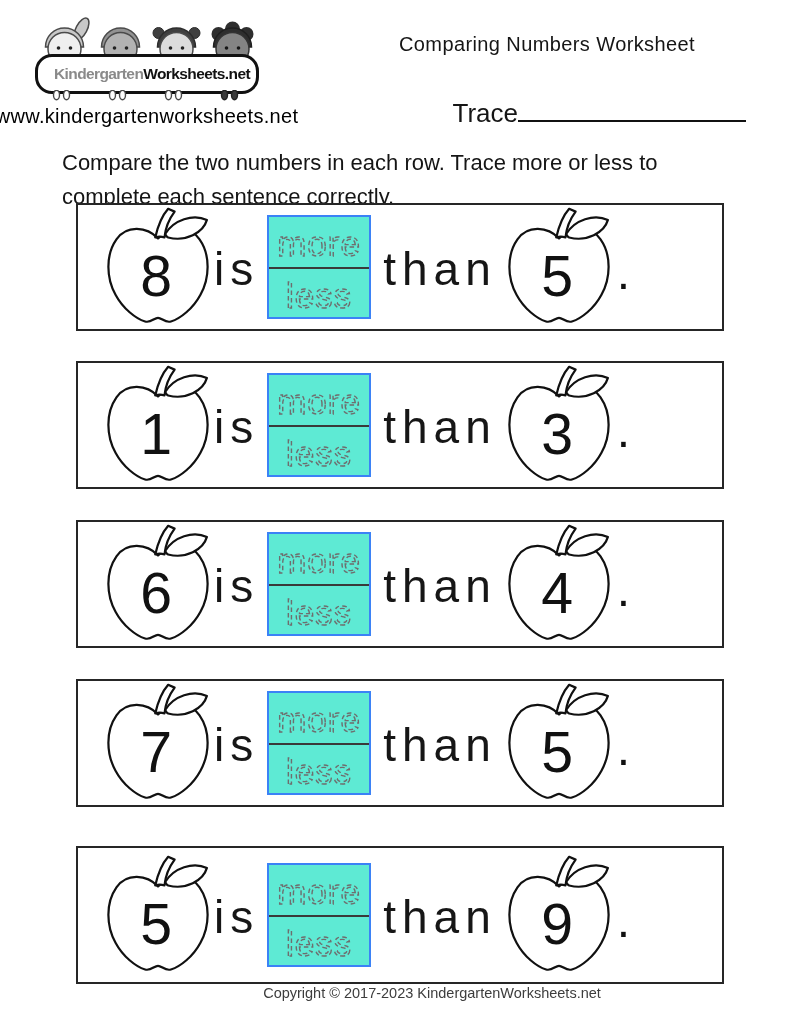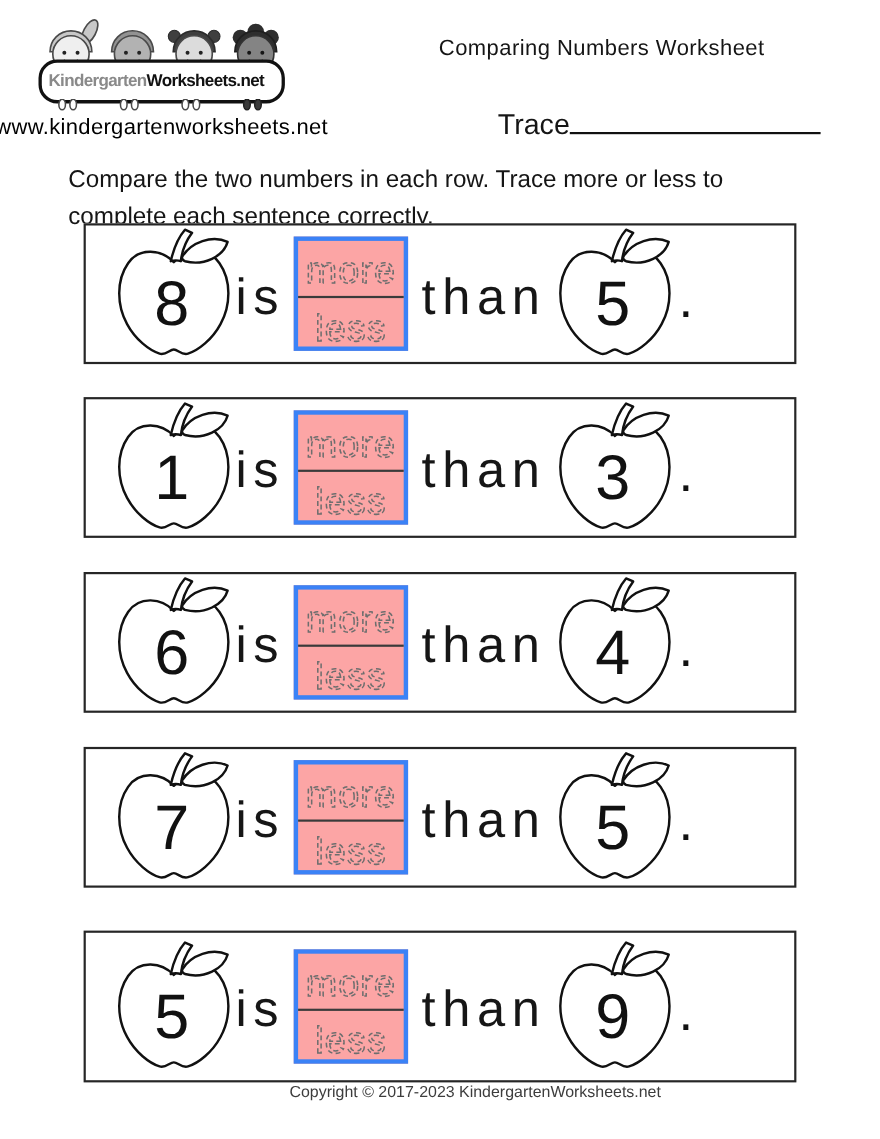--- a/index.html
+++ b/index.html
@@ -3,21 +3,21 @@
 <meta charset="utf-8">
 <style>
   html,body { margin:0; padding:0; background:#fff; }
   body { font-family:"Liberation Sans", sans-serif; color:#1a1a1a; }
   .page { position:relative; width:800px; height:1035px; background:#fff; overflow:hidden; }
 
   
   .logo { position:absolute; left:28px; top:14px; width:238px; display:flex; flex-direction:column; align-items:center; }
   .kids-svg { display:block; width:226px; height:56px; position:relative; z-index:1; margin-bottom:-16px; }
   .sign { position:relative; z-index:2; background:#fff; border:3px solid #111; border-radius:17px;
-          width:206px; padding:8px 6px; text-align:left; white-space:nowrap;
+          width:206px; padding:8px 6px; text-align:right; white-space:nowrap;
           font-weight:bold; font-size:15.5px; letter-spacing:-0.6px; }
   .brand-gray { color:#8a8a8a; }
   .brand-black { color:#111; }
   .fingers-svg { display:block; width:226px; height:12px; position:relative; z-index:3; margin-top:-4px; }
   .logo-url { margin-top:3px; font-size:20px; color:#000000; letter-spacing:0.3px; white-space:nowrap;text-align:right; }
 
   .title { position:absolute; left:268px; top:33px; width:478px; text-align:center;
            font-size:20px; letter-spacing:0.4px; color:#151515;margin-left:40px; }
   .name-row { position:absolute; left:268px; top:96px; width:478px; text-align:right; font-size:26px; color:#151515; }
   .name-line { display:inline-block; width:228px; height:24px; border-bottom:2px solid #111; }
@@ -33,21 +33,21 @@
 
   .apple { width:112px; height:120px; flex:none; }
   .apple-body, .apple-stem, .apple-leaf { fill:#fff; stroke:#111; stroke-width:2.4; stroke-linejoin:round; }
   .num { font-family:"Liberation Sans", sans-serif; font-size:62px; fill:#111; text-anchor:middle; }
 
   .word { font-size:46px; letter-spacing:6px; color:#161616; position:relative; top:2px; }
   .word-is { margin:0 8px 0 0; }
   .word-than { margin:0 6px 0 12px; }
   .period { font-size:48px; color:#111; margin-left:2px; margin-top:10px; }
 
-  .tracebox { flex:none; width:104px; height:104px; border:4px solid #3b82f6; box-sizing:border-box; background:#fca5a5; }
+  .tracebox { flex:none; width:104px; height:104px; border:2px solid #3b82f6; box-sizing:border-box; background:#5eead4; }
   .tracecell { height:50px; display:flex; align-items:center; justify-content:center; }
   .tracecell.top { border-bottom:2px solid #3a3a3a; }
   .trace-svg { width:98px; height:44px; display:block; }
   .trace { font-family:"Liberation Sans", sans-serif; font-size:35px; letter-spacing:1px;
            fill:none; stroke:#6e6e6e; stroke-width:1.4px; stroke-dasharray:4.5 3; text-anchor:middle; }
 
   
   .footer { position:absolute; left:0; top:985px; width:800px; text-align:center;
             font-size:14.5px; line-height:1.22; color:#3d3d3d;margin-left:32px; }
   .defs-holder { position:absolute; width:0; height:0; overflow:hidden; }

